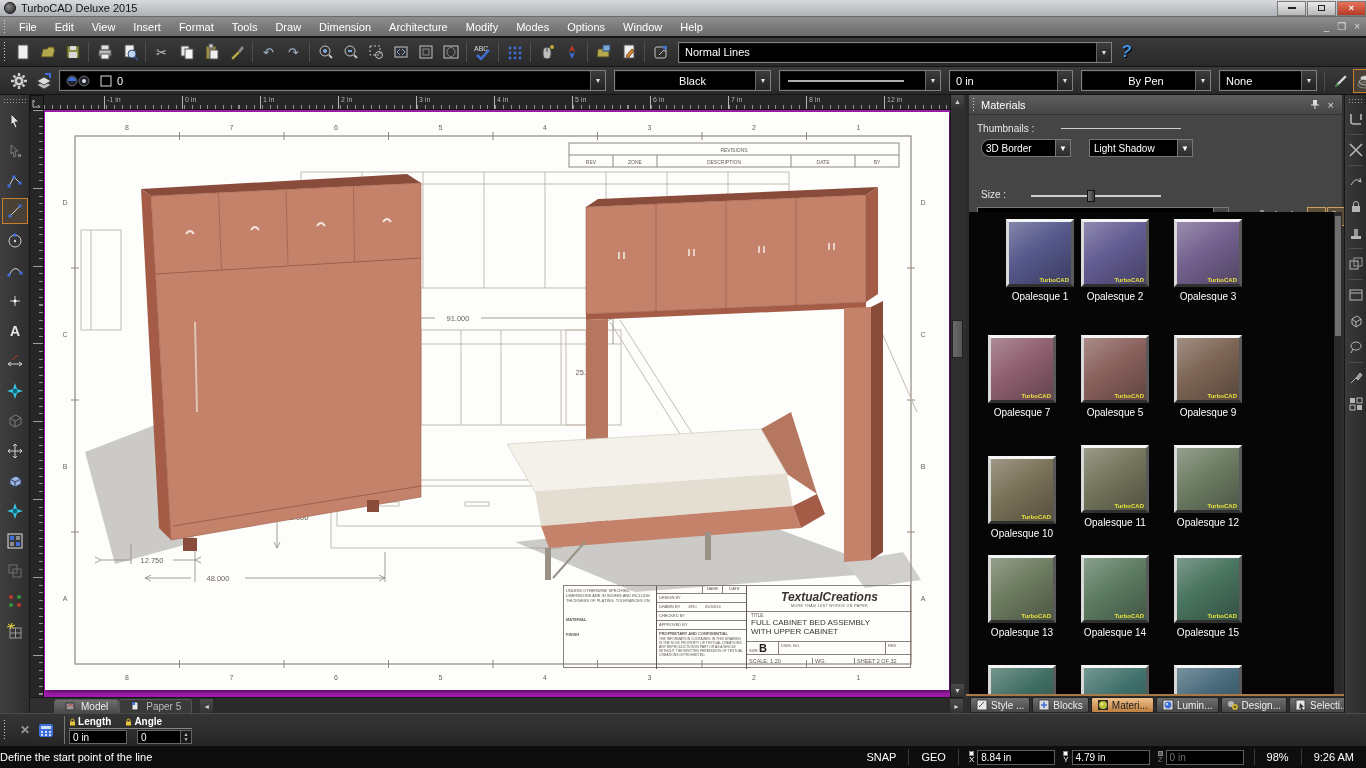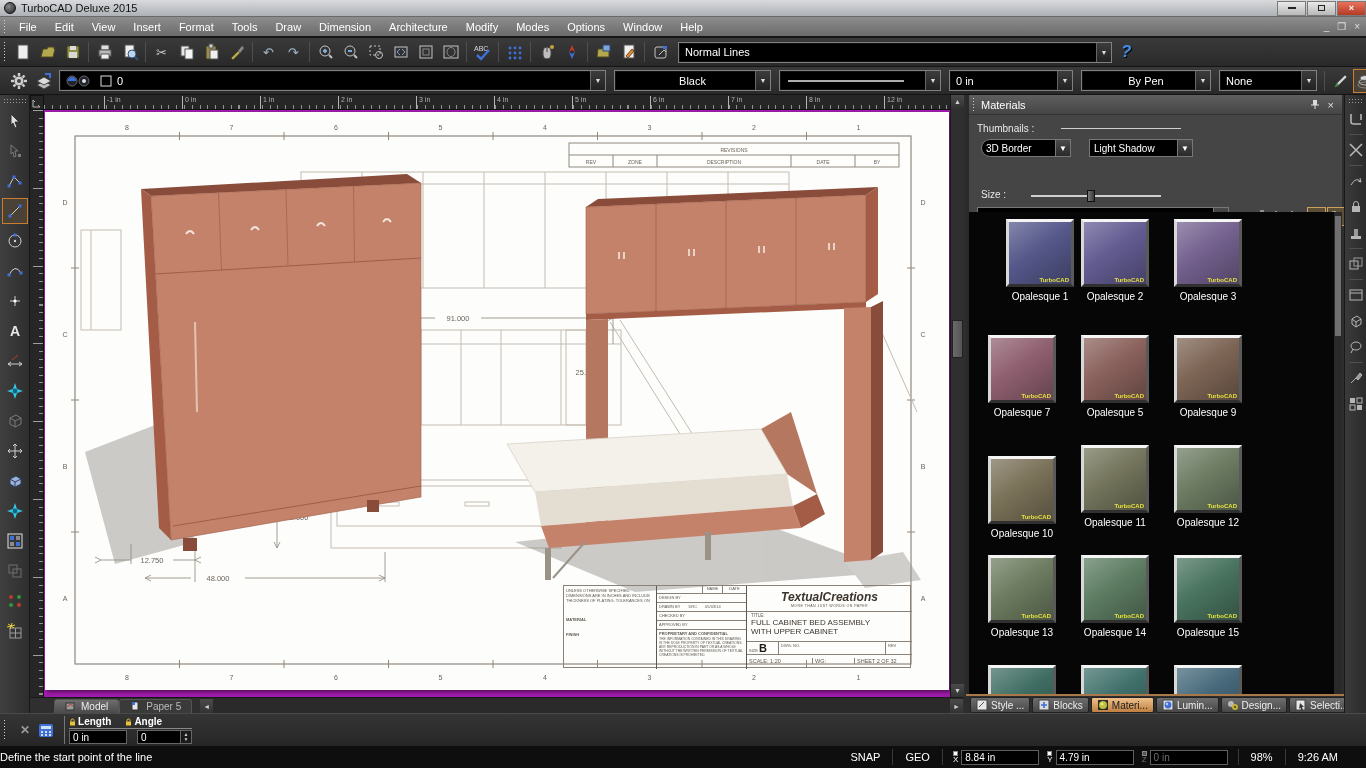--- a/index.html
+++ b/index.html
@@ -1178,17 +1178,17 @@
             <span class="sq"></span>
             <span class="lt">Z</span>
           </span>
         <div class="cfield">
             <span>0 in</span>
           </div>
       </div>
       <div class="ssep"></div>
       <span class="sbtn2">98%</span>
       <div class="ssep"></div>
-      <span class="sbtn2" style="margin-right:22px;">9:26 AM</span>
+      <span class="sbtn2" style="margin-right:6px;">9:26 AM</span>
     </div>
   </div>
 
 </div>
 
 </body></html>

